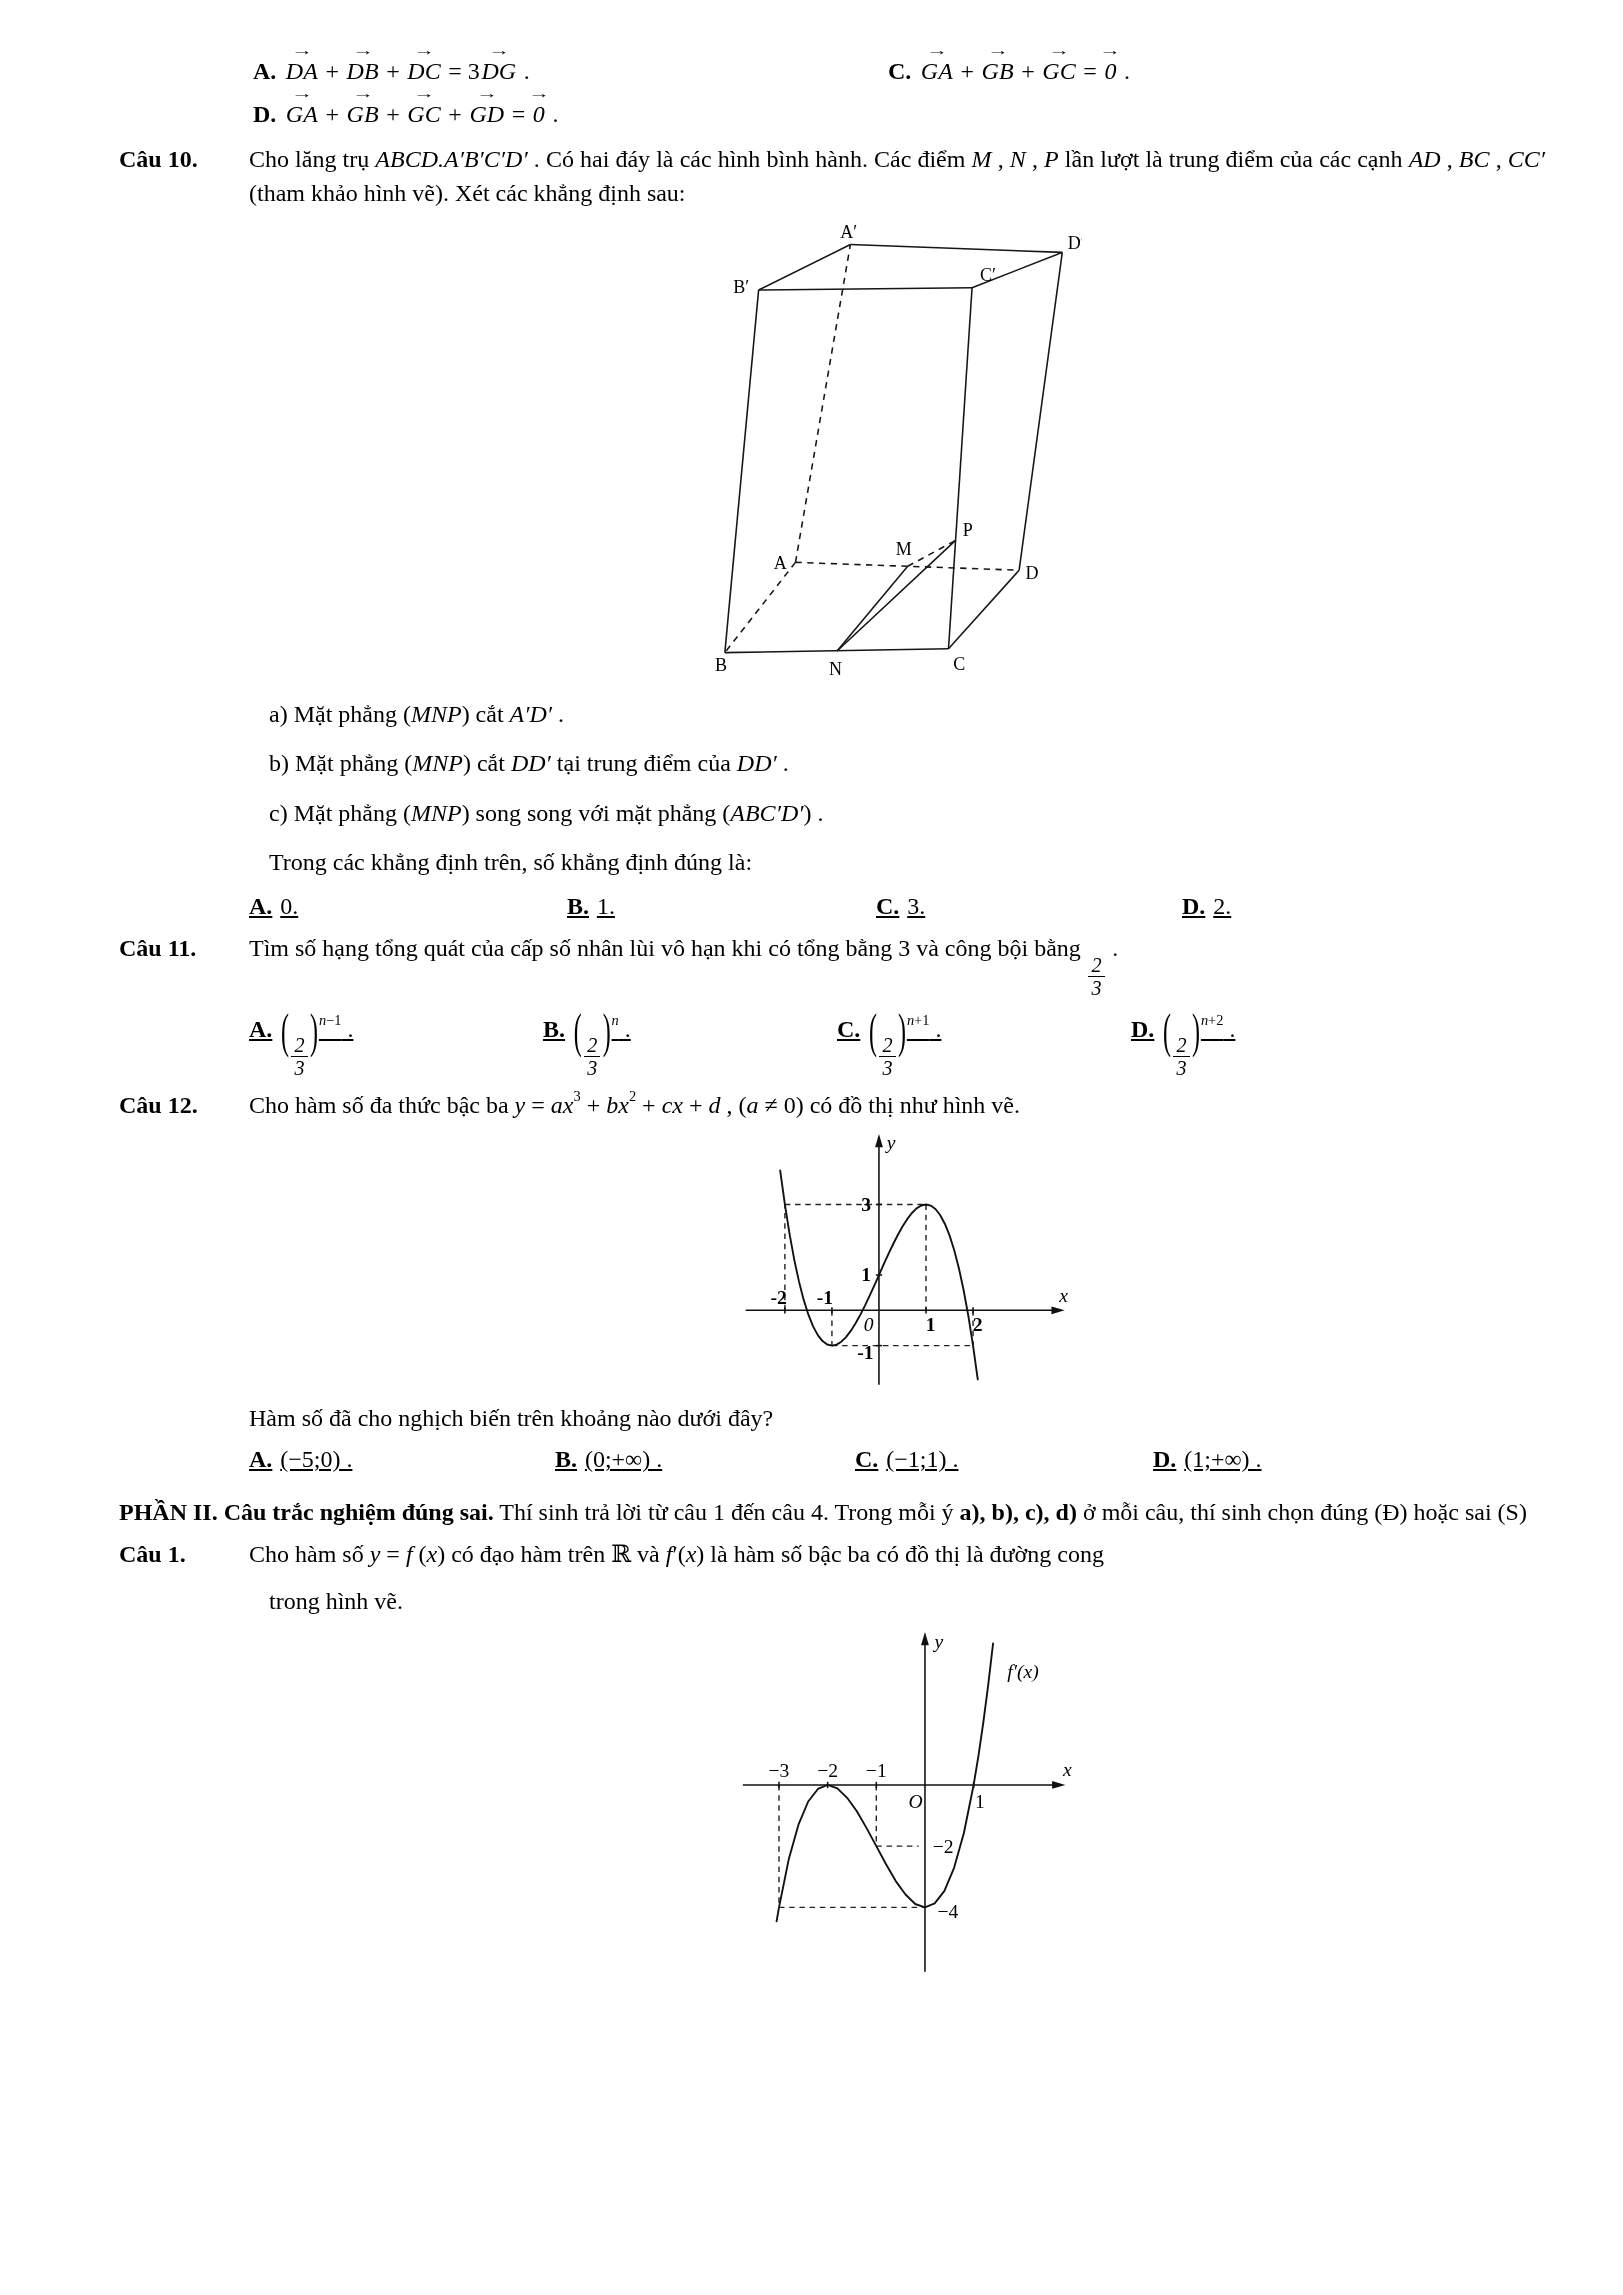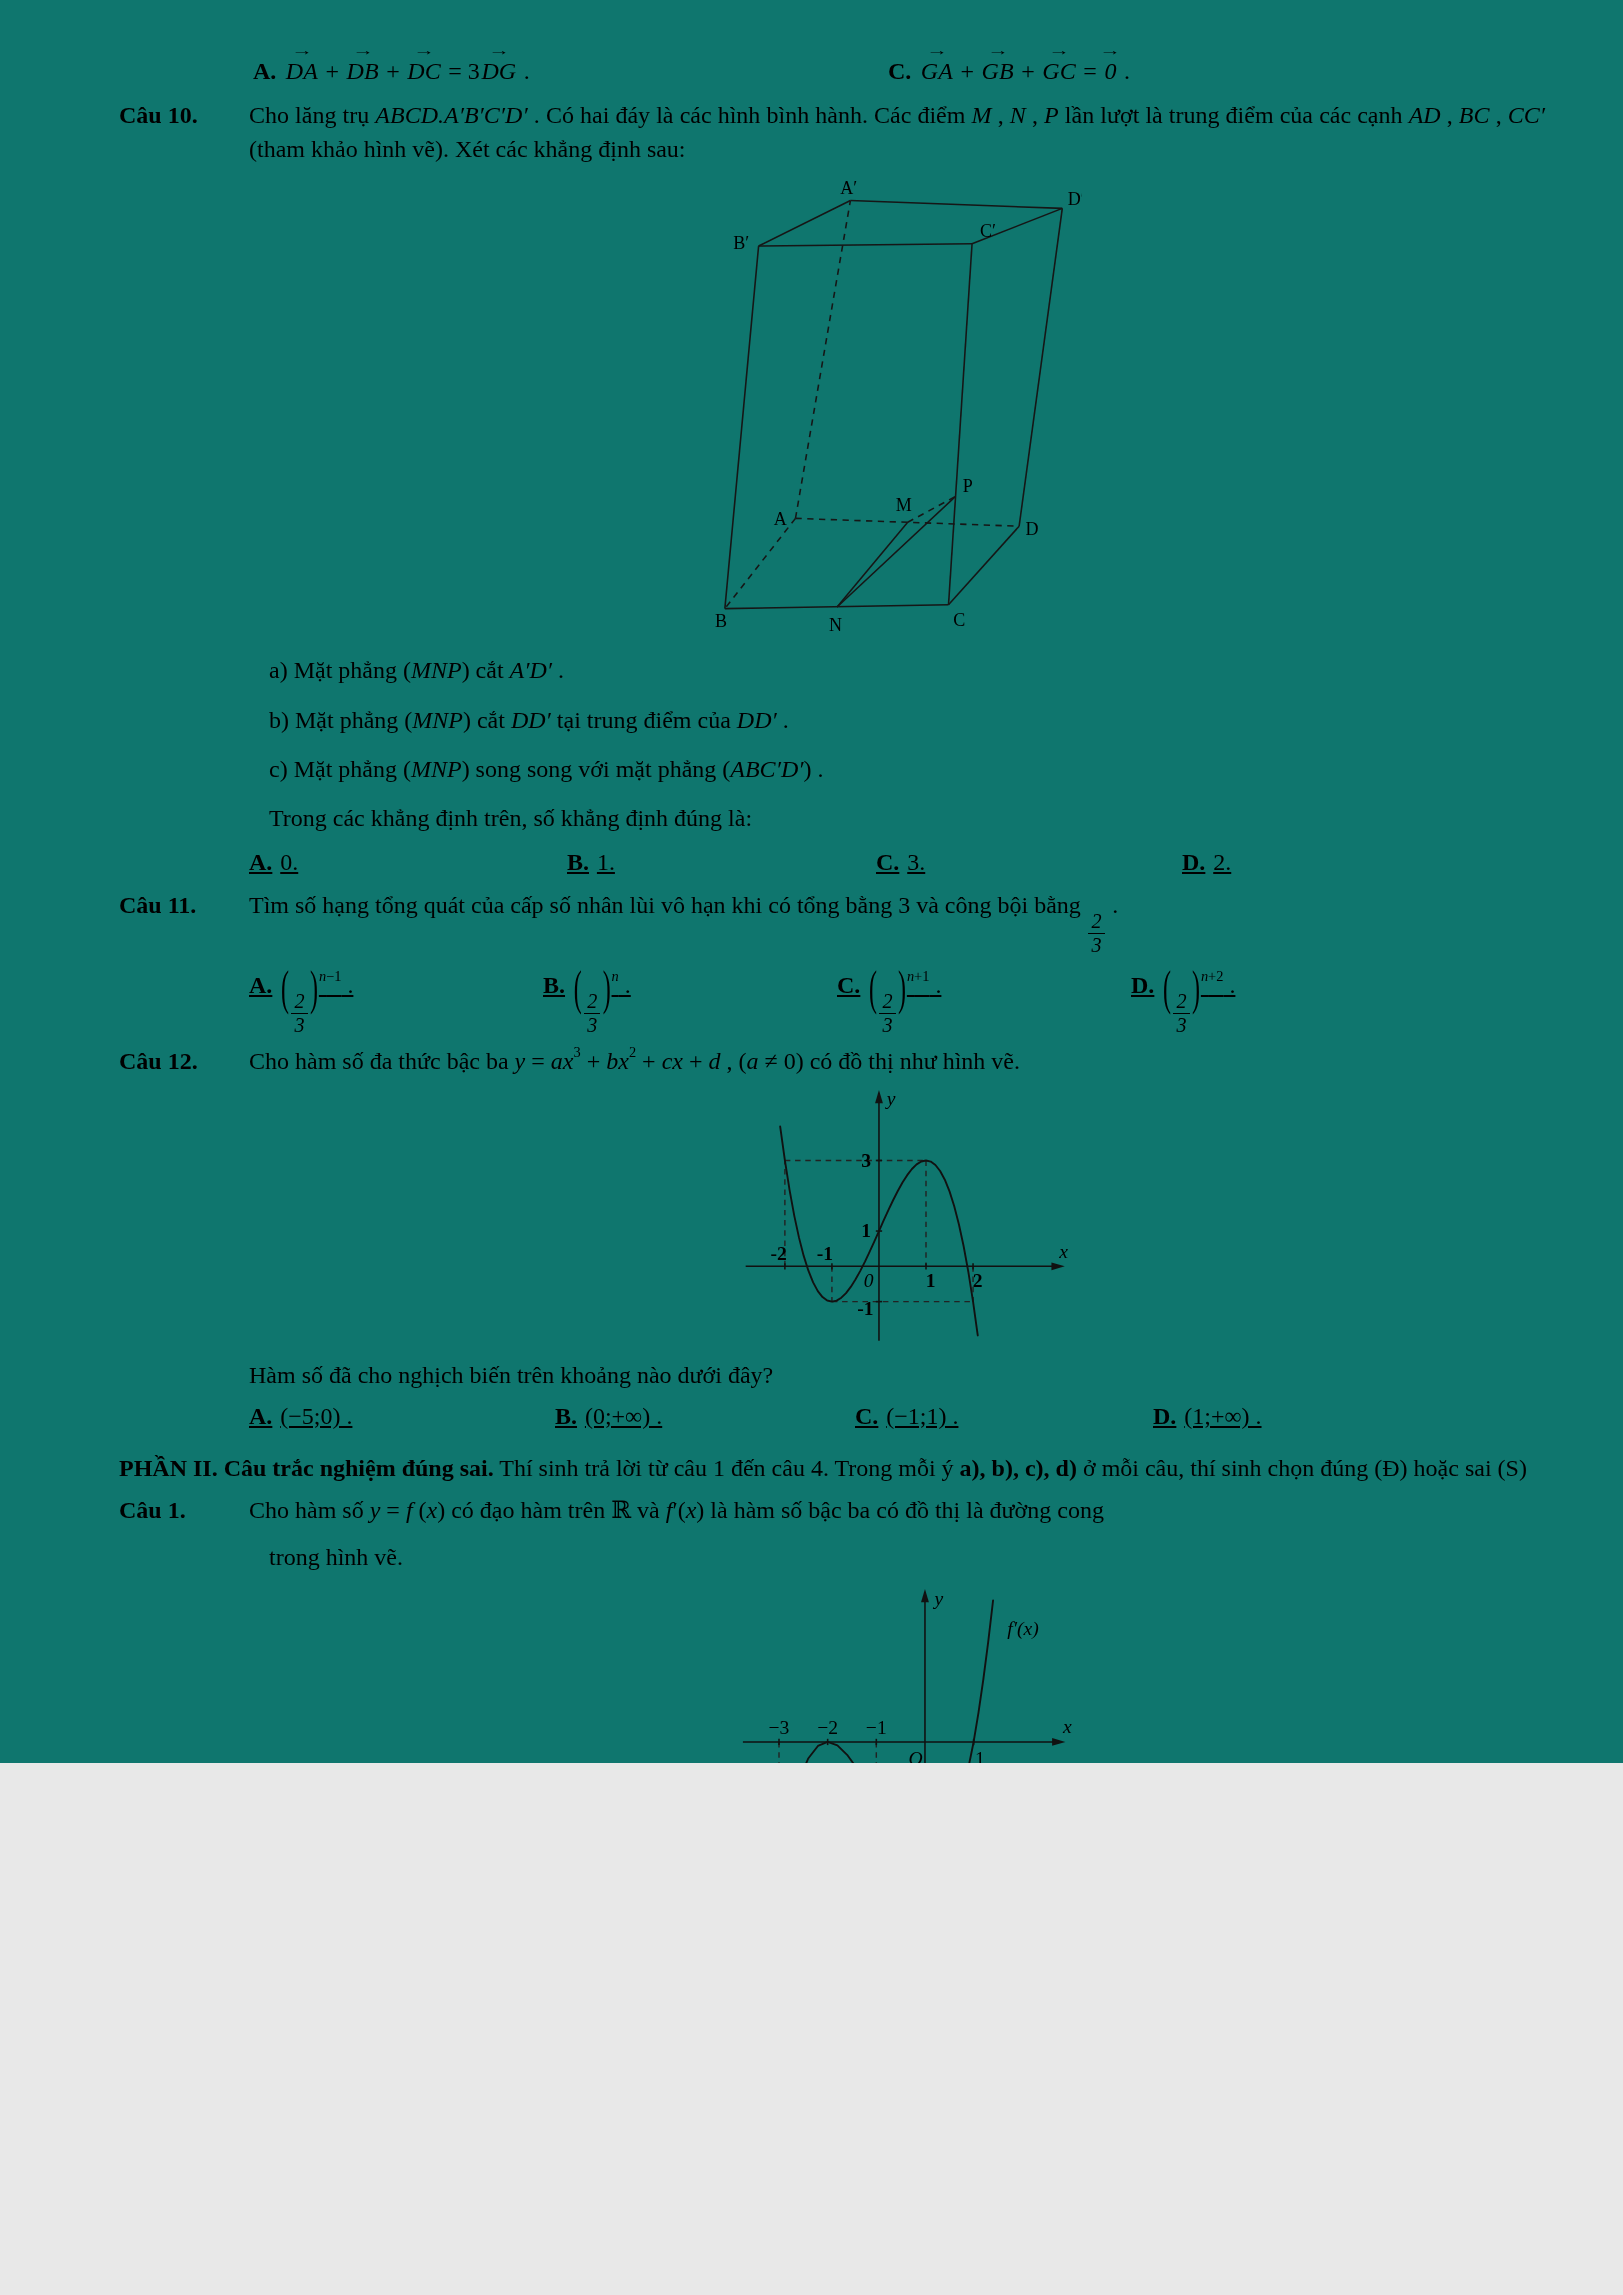--- a/index.html
+++ b/index.html
@@ -1,17 +1,17 @@
 <!DOCTYPE html>
 <html style="font-size:12.6px"><head>
 <meta charset="utf-8">
 <style>
   html,body{margin:0;padding:0;background:#e8e8e8;}
   .page{
-    width:1623px;height:1763px;background:#0f766e;color:#000;
+    width:1623px;height:2295px;background:#ffffff;color:#000;
     font-family:"Liberation Serif","DejaVu Serif",serif;
     font-size:24px;line-height:1.42;
     padding:53px 78px 0 119px;box-sizing:border-box;
     position:relative;overflow:hidden;
   }
   p{margin:0;}
   .just{text-align:justify;}
   .q{display:flex;margin-top:7.9px;}
   .q-label{width:130px;flex:none;font-weight:bold;}
   .q-body{flex:1;min-width:0;}
@@ -45,20 +45,23 @@
 
 <div class="page">
 
   <div class="opt-grid2">
     <div class="opt">
       <b>A.</b><span class="opt-text"><span class="vec"><i>DA</i></span> + <span class="vec"><i>DB</i></span> + <span class="vec"><i>DC</i></span> = 3<span class="vec"><i>DG</i></span> .</span>
     </div>
     <div class="opt">
       <b>C.</b><span class="opt-text"><span class="vec"><i>GA</i></span> + <span class="vec"><i>GB</i></span> + <span class="vec"><i>GC</i></span> = <span class="vec"><i>0</i></span> .</span>
     </div>
+    <div class="opt">
+      <b>D.</b><span class="opt-text"><span class="vec"><i>GA</i></span> + <span class="vec"><i>GB</i></span> + <span class="vec"><i>GC</i></span> + <span class="vec"><i>GD</i></span> = <span class="vec"><i>0</i></span> .</span>
+    </div>
   </div>
 
   <div class="q">
     <div class="q-label">Câu 10.</div>
     <div class="q-body">
       <p class="just">Cho lăng trụ <i>ABCD.A′B′C′D′</i> . Có hai đáy là các hình bình hành. Các điểm <i>M</i> , <i>N</i> , <i>P</i> lần lượt là trung điểm của các cạnh <i>AD</i> , <i>BC</i> , <i>CC′</i> (tham khảo hình vẽ). Xét các khẳng định sau:</p>
 
       <div class="fig prism">
         <svg width="369" height="463" viewBox="0 0 470 590" style="font-size:31px">
           <g stroke="#161616" stroke-width="2" fill="none">

